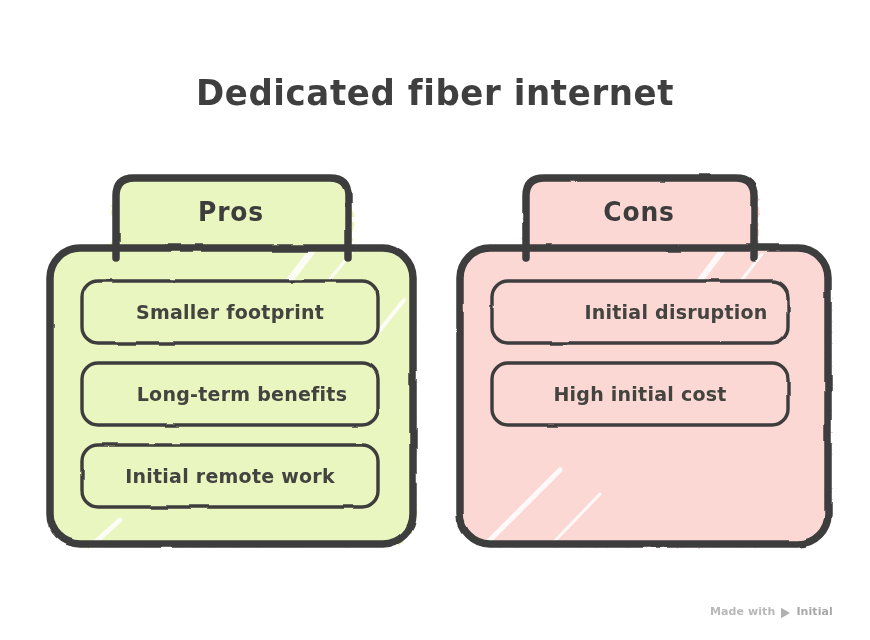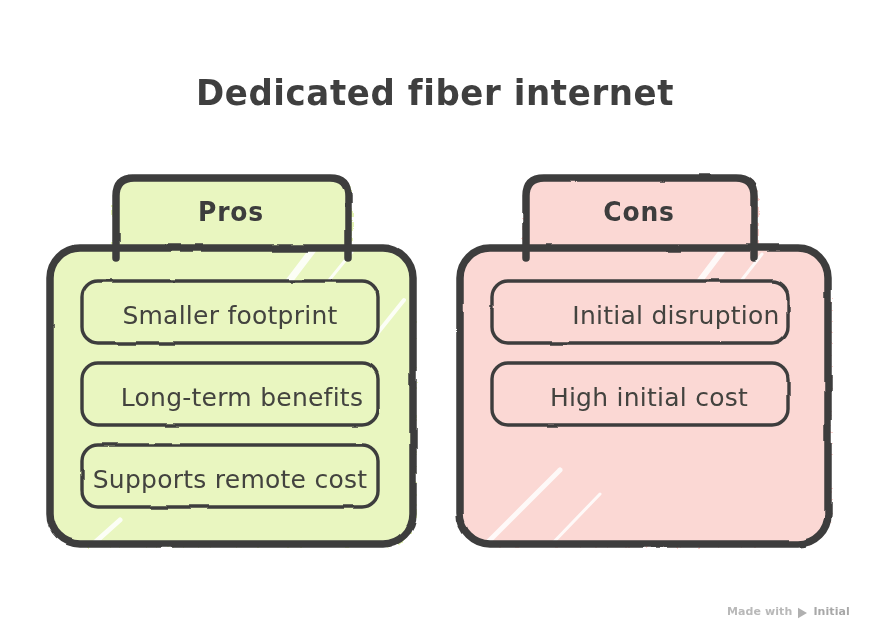--- a/index.html
+++ b/index.html
@@ -48,38 +48,38 @@
     letter-spacing: 0.8px;
     color: #3d3d3d;
     white-space: nowrap;
     transform: scaleY(1.05);
   }
 
   .card-label {
     position: absolute;
     text-align: center;
     font-family: "DejaVu Sans", sans-serif;
-    font-weight: 400;
-    font-size: 25px;
+    font-weight: 700;
+    font-size: 19px;
     letter-spacing: 0.25px;
     color: #43433f;
     white-space: nowrap;
   }
   #tab-label-pros { left: 113px; top: 198px; width: 236px; }
   #card-label-pros-0 { left: 82px; top: 301px; width: 296px; }
   #card-label-pros-1 { left: 82px; top: 383px; width: 320px; }
   #card-label-pros-2 { left: 82px; top: 465px; width: 296px; }
   #tab-label-cons { left: 523px; top: 198px; width: 232px; }
   #card-label-cons-0 { left: 492px; top: 301px; width: 296px; margin-left: 36px; }
-  #card-label-cons-1 { left: 492px; top: 383px; width: 296px; margin-left: 9px; }
+  #card-label-cons-1 { left: 492px; top: 383px; width: 296px; }
 
   
   #watermark {
     position: absolute;
-    right: 20px;
+    right: 37px;
     bottom: 22px;
     display: flex;
     align-items: center;
     gap: 5px;
     color: #b7b7b7;
     font-family: "DejaVu Sans", sans-serif;
     font-weight: 700;
     font-size: 11px;
     letter-spacing: 0.1px;
     user-select: none;
@@ -211,21 +211,21 @@
       </g>
     </g>
   </g>
 </svg>
 
 <div id="page-title">Dedicated fiber internet</div>
 
 <div class="panel-tab-label" id="tab-label-pros">Pros</div>
 <div class="card-label" id="card-label-pros-0">Smaller footprint</div>
 <div class="card-label" id="card-label-pros-1">Long-term benefits</div>
-<div class="card-label" id="card-label-pros-2">Supports remote cost</div>
+<div class="card-label" id="card-label-pros-2">Initial remote work</div>
 
 <div class="panel-tab-label" id="tab-label-cons">Cons</div>
 <div class="card-label" id="card-label-cons-0">Initial disruption</div>
 <div class="card-label" id="card-label-cons-1">High initial cost</div>
 
 <div id="watermark">
   <span class="wm-text">Made with</span>
   <span class="wm-logo">
     <svg viewBox="0 0 11 12" width="11" height="12" xmlns="http://www.w3.org/2000/svg">
       <path d="M1 0.7 L1 11.3 L10 6 Z" fill="#b0b0b0"></path>

